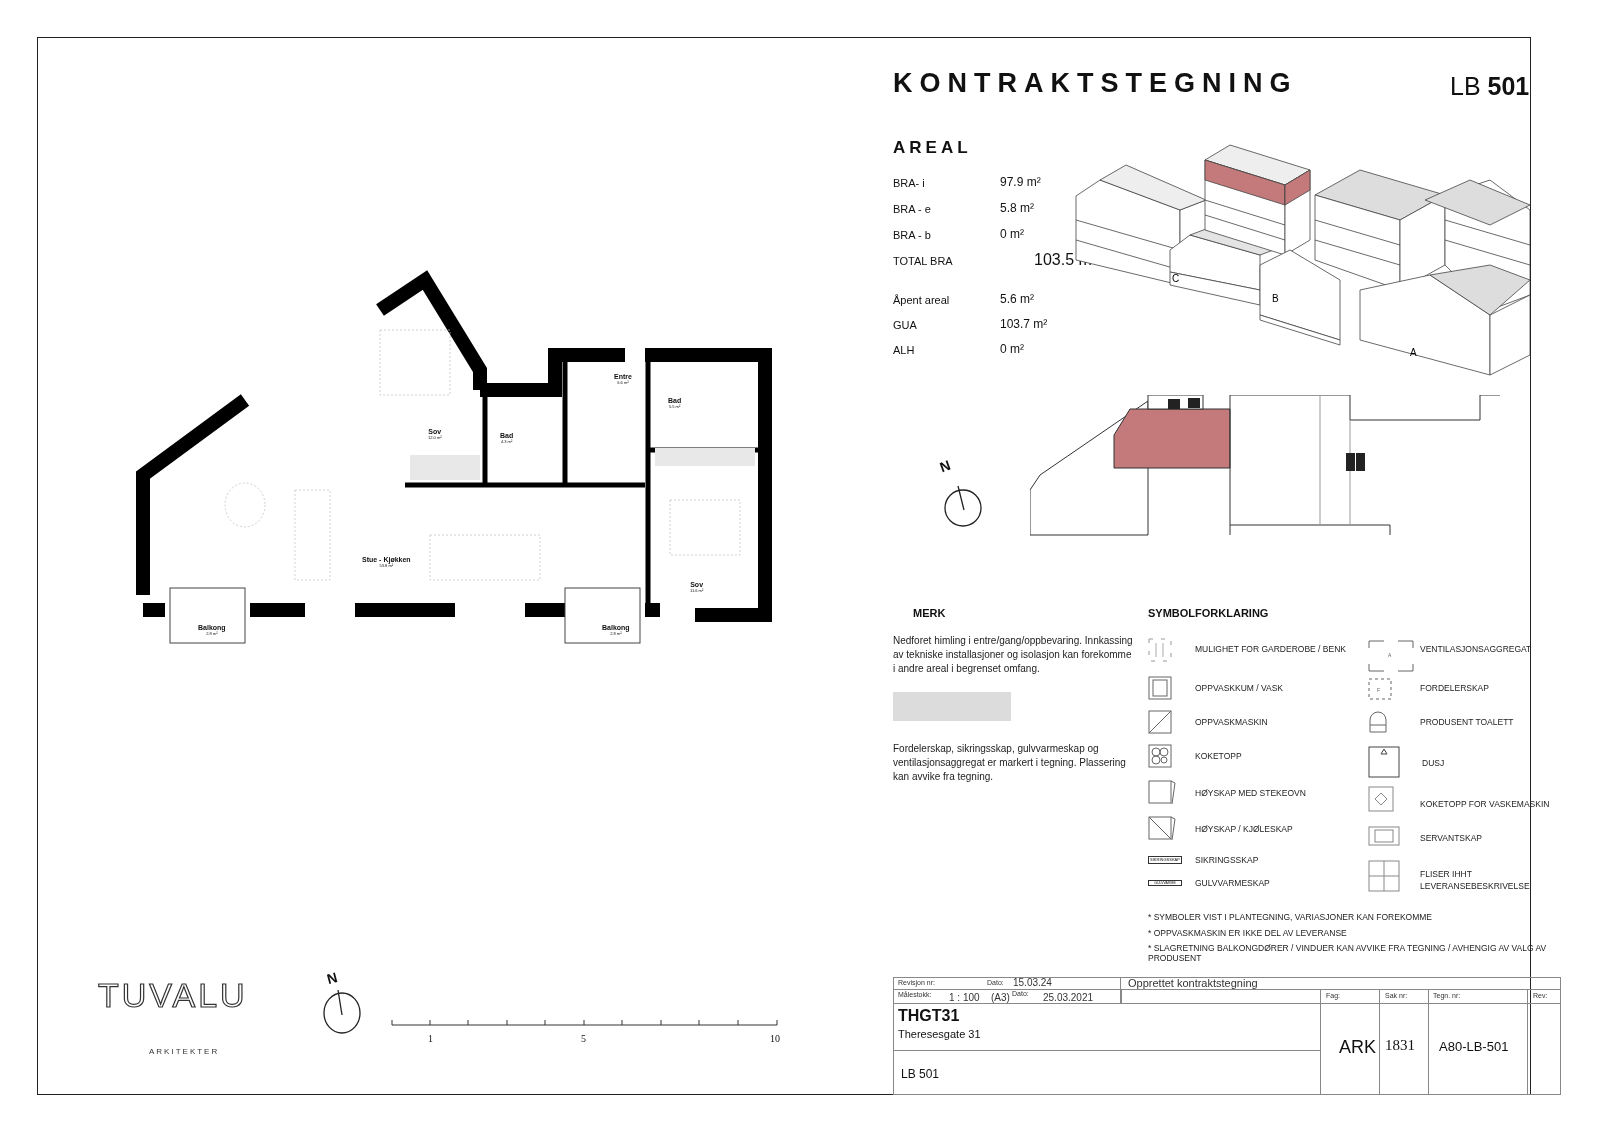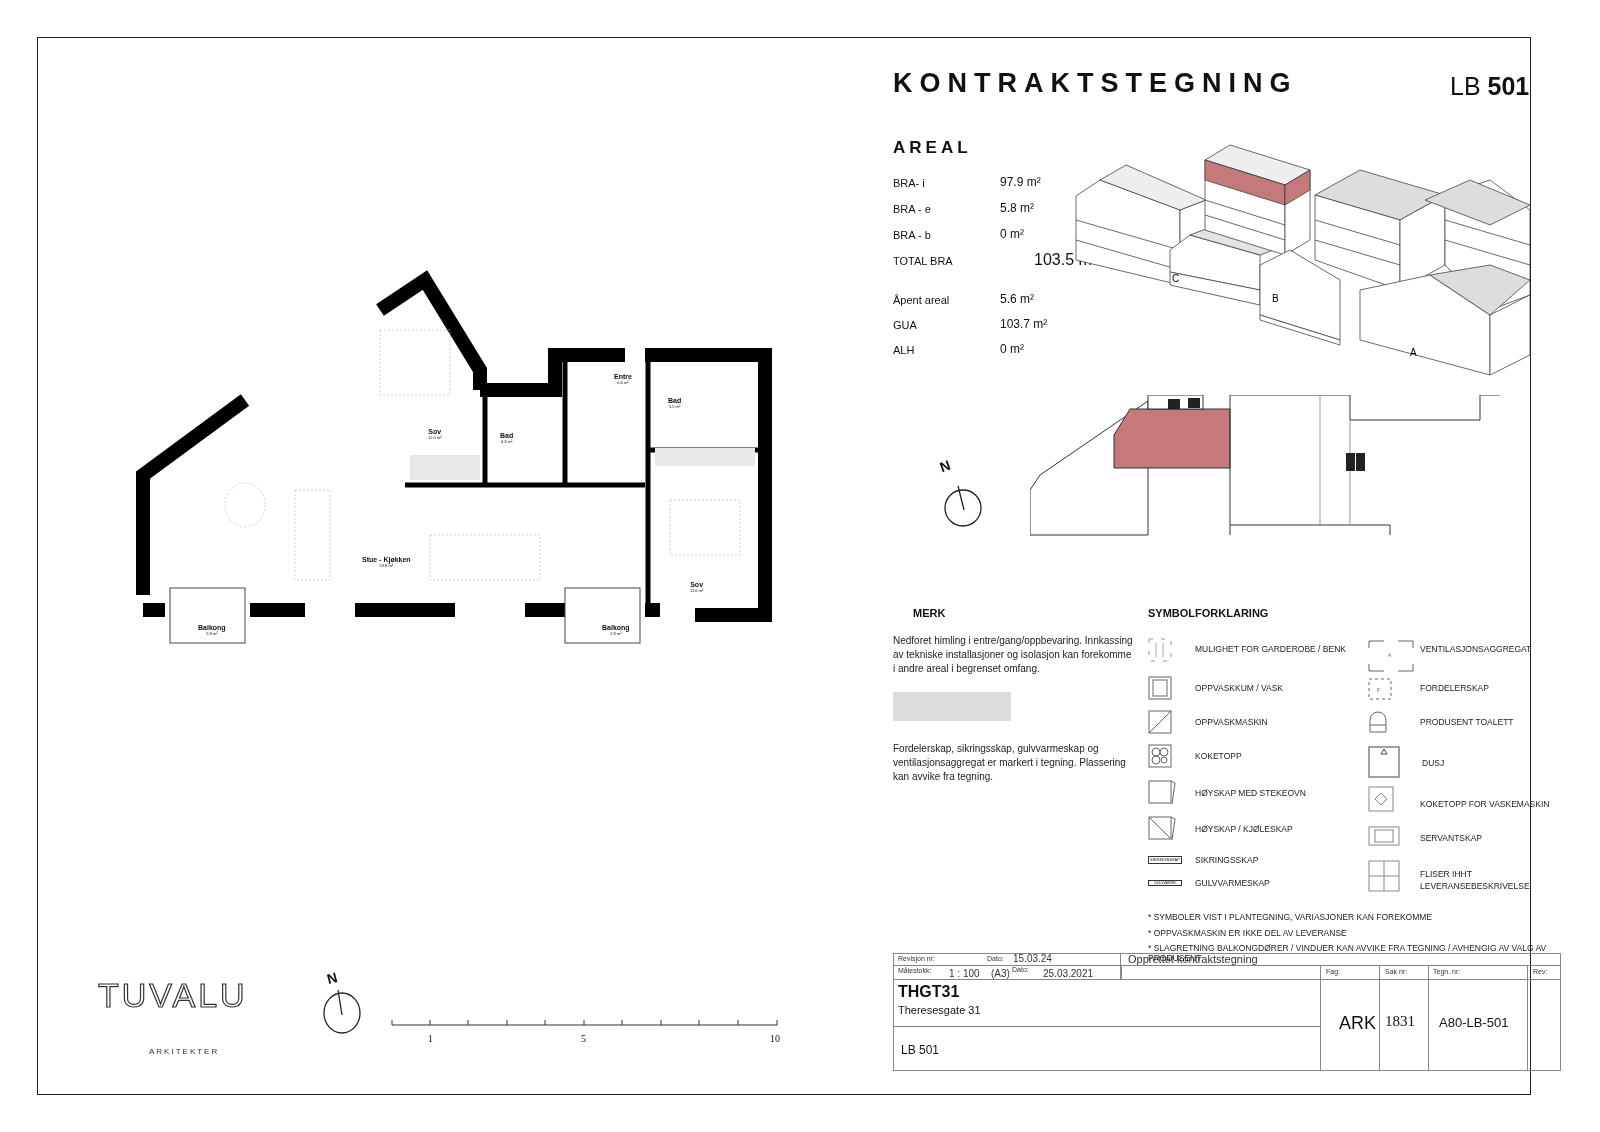--- a/index.html
+++ b/index.html
@@ -14,21 +14,21 @@
   .area-label { position: absolute; left: 893px; font-size: 11px; font-weight: 400; }
   .area-val { position: absolute; left: 1000px; font-size: 12px; }
   .area-val.big { font-size: 16px; left: 998px; margin-left: 36px; }
   .merk-title { left: 913px; top: 607px; font-size: 11px; font-weight: 700; }
   .merk-text { left: 893px; width: 240px; font-size: 10px; line-height: 14px; color: #222; }
   .merk-gray { left: 893px; top: 692px; width: 118px; height: 29px; background: #dcdcdc; }
   .sym-title { left: 1148px; top: 607px; font-size: 11px; font-weight: 700; }
   .sym-label { position: absolute; font-size: 8.5px; color: #222; }
   .sym-icon { position: absolute; }
   .note { position: absolute; left: 1148px; font-size: 8.5px; color: #222; }
-  .tb { position: absolute; left: 893px; top: 953px; width: 668px; height: 118px; }
+  .tb { position: absolute; left: 893px; top: 977px; width: 668px; height: 118px; }
   .tb .cell { position: absolute; border: 1px solid #888; font-size: 9px; }
   .tbx { font-size: 9px; color: #333; }
   .logo { left: 98px; top: 976px; font-size: 34px; letter-spacing: 3px; color: #fff; -webkit-text-stroke: 1.2px #333; font-weight: 400; }
   .logo-sub { left: 149px; top: 1047px; font-size: 8px; letter-spacing: 2px; color: #333; }
   .scale-label { position: absolute; top: 1033px; font-size: 10px; font-family: "Liberation Serif", serif; }
   .room-label { position: absolute; font-size: 7px; font-weight: 700; text-align: center; }
   .room-area { display: block; font-size: 4px; font-weight: 400; }
 </style>
 </head>
 <body>

